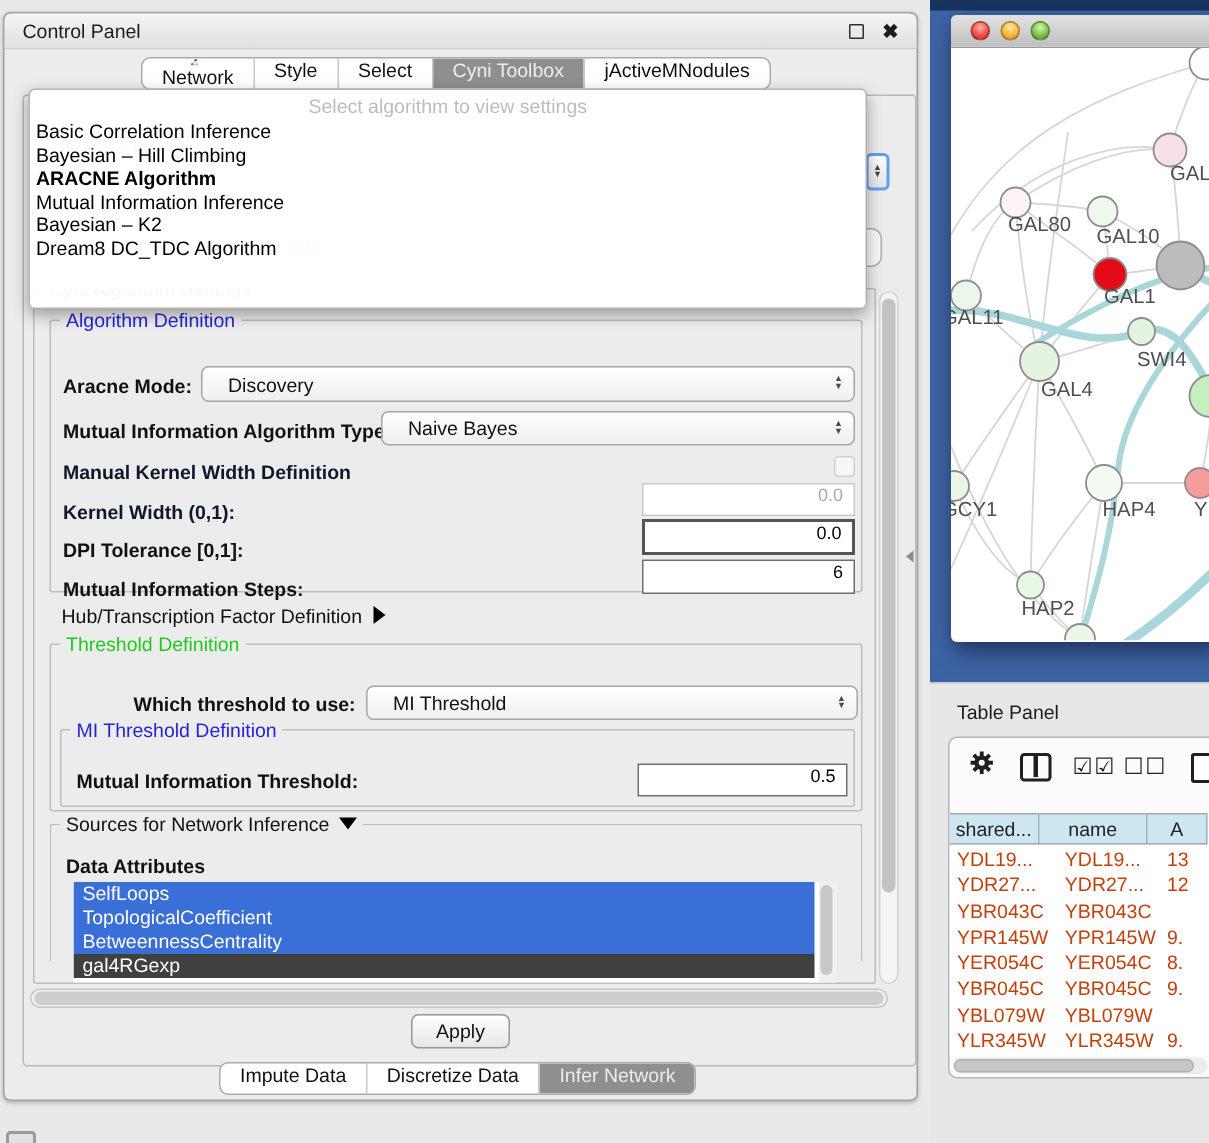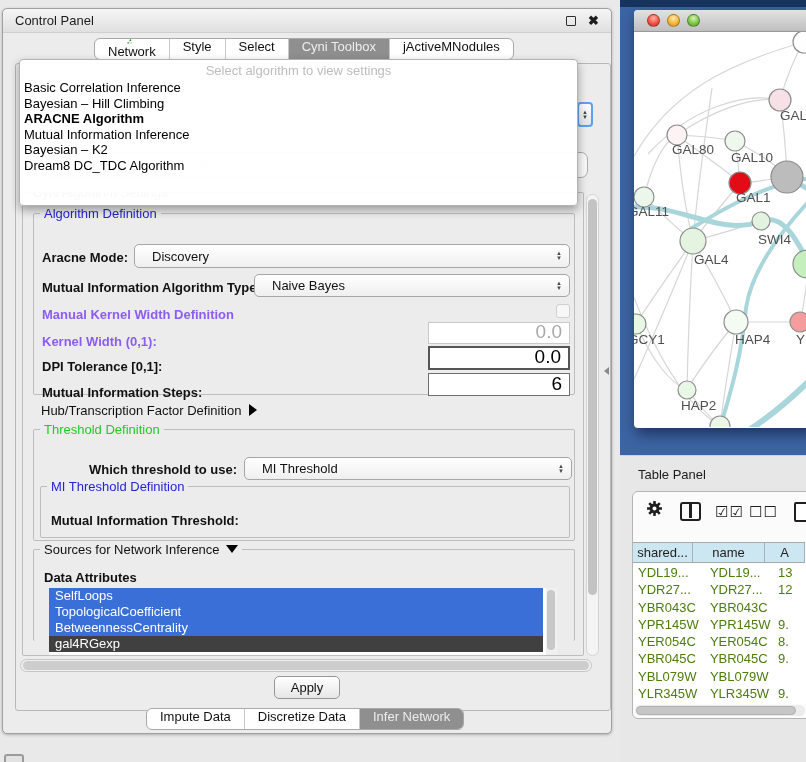--- a/index.html
+++ b/index.html
@@ -70,32 +70,32 @@
 
   
   .group { position:absolute; border:1px solid #bdbdbd; border-radius:2px; }
   .group-title {
     position:absolute; top:-8px; left:6px; background:#ececec; padding:0 4px;
     font-size:13px; white-space:nowrap;
   }
   .t-blue { color:#2424d6; }
   .t-green { color:#1ecb1e; }
   .lbl { position:absolute; font-weight:bold; white-space:nowrap; }
-  .lbl.dis { color:#8b5cf6; }
+  .lbl.dis { color:#0f172a; }
   .plain { font-weight:normal; color:#111; }
   .combo {
     position:absolute; display:flex; align-items:center;
     background:linear-gradient(#ffffff,#efefef);
     border:1px solid #a6a6a6; border-radius:5px;
     padding:0 7px 0 17px; font-size:13px; color:#111;
   }
   .combo .ar { margin-left:auto; font-size:6px; color:#4a4a4a; line-height:5px; text-align:center; }
   .field {
-    position:absolute; background:#fff; display:flex; align-items:flex-end;
-    justify-content:flex-end; padding:0 7px; font-size:19px;
+    position:absolute; background:#fff; display:flex; align-items:flex-start;
+    justify-content:flex-end; padding:0 7px; font-size:12px;
   }
   .f-dis { border:1px solid #c9c9c9; color:#a9a9a9; }
   .f-strong { border:2px solid #555; color:#000; }
   .f-med { border:1px solid #6e6e6e; color:#000; }
   .checkbox {
     position:absolute; width:14px; height:14px;
     border:1px solid #cfcfcf; border-radius:3px; background:#f7f7f7;
   }
   .tri-right { display:inline-block; margin-left:8px; width:0; height:0;
     border-top:6px solid transparent; border-bottom:6px solid transparent;
@@ -159,21 +159,21 @@
   }
   .ttool { position:absolute; top:10px; }
   .cols-ico { width:21px; height:19px; border:2.5px solid #1f1f1f; border-radius:3px; }
   .cols-ico:after { content:""; display:block; width:2.5px; height:14px; background:#1f1f1f; margin:0 auto; }
   .chk { font-size:15px; color:#1f1f1f; letter-spacing:1px; line-height:19px; }
   .doc-ico { width:16px; height:20px; border:2px solid #1f1f1f; border-radius:2px; background:#fff; }
   #tbl-header { position:absolute; left:0; top:50px; display:flex; height:21px; border-top:1px solid #a8a8a8; border-bottom:1px solid #a8a8a8; background:#cde7f2; }
   .hcell { border-right:1px solid #9fb6c2; text-align:center; line-height:19px; font-size:13px; color:#222; overflow:hidden; white-space:nowrap; }
   #tbl-rows { position:absolute; left:0; top:72px; width:178px; height:140px; overflow:hidden; background:#fff; }
   .trow { display:flex; height:17.3px; }
-  .tcell { padding-left:5px; font-size:13px; line-height:17px; color:#4d7c0f; overflow:hidden; white-space:nowrap; }
+  .tcell { padding-left:5px; font-size:13px; line-height:17px; color:#c2410c; overflow:hidden; white-space:nowrap; }
   #tbl-hscroll { position:absolute; left:2px; top:213px; width:170px; height:11px; background:#ececec; border-radius:6px; }
   #tbl-hscroll .thumb { position:absolute; left:1px; top:1px; width:160px; height:9px; background:#c6c6c6; border:1px solid #b0b0b0; border-radius:5px; }
 
   
   #divider-arrow { position:absolute; left:604px; top:367px; width:0; height:0;
     border-top:4px solid transparent; border-bottom:4px solid transparent; border-right:5px solid #8a8a8a; }
   #corner-ico { position:absolute; left:4px; top:754px; width:20px; height:14px;
     border:2px solid #9a9a9a; border-radius:3px; background:#e2e2e2; }
   .net-tab-ico { width:13px; height:13px; margin-right:5px; }
 </style>
@@ -279,20 +279,23 @@
 
         <span class="lbl" style="left:55px; top:32px;">Which threshold to use:</span>
         <div class="combo" style="left:210px; top:27px; width:328px; height:23px;">
           <span>MI Threshold</span>
           <span class="ar">▲<br>▼</span>
         </div>
 
         <div class="group" style="left:6px; top:56px; width:530px; height:52px;">
           <span class="group-title t-blue">MI Threshold Definition</span>
           <span class="lbl" style="left:10px; top:26px;">Mutual Information Threshold:</span>
+          <div class="field f-med" style="left:384px; top:22px; width:140px; height:22px;">
+            <span>0.5</span>
+          </div>
         </div>
       </div>
 
       <div class="group" style="left:10px; top:356px; width:542px; height:92px; border-bottom:none;padding-left:30px;">
         <span class="group-title">
           <span>Sources for Network Inference</span><span class="tri-down"></span>
         </span>
         <span class="lbl" style="left:10px; top:20px;">Data Attributes</span>
         <div id="attr-list">
           <div class="attr-item" style="background: rgb(58, 111, 216);">SelfLoops</div>

